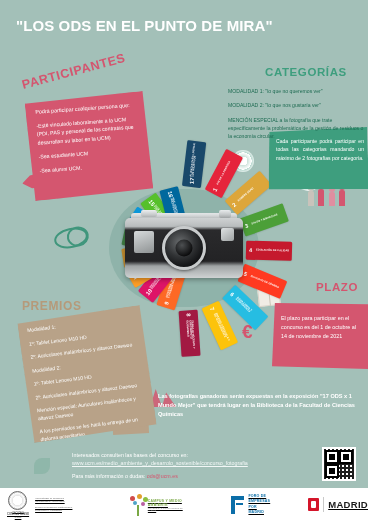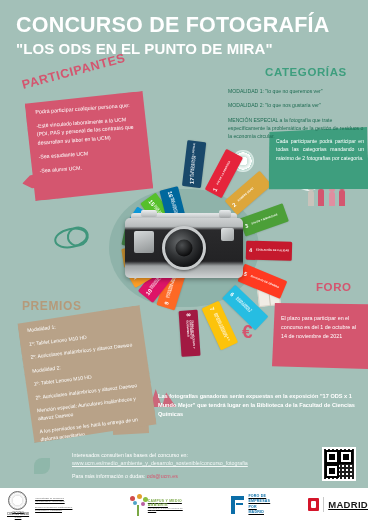--- a/index.html
+++ b/index.html
@@ -299,21 +299,20 @@
   }
   .mad-bar{width:1px;height:15px;background:#c9c9c9;margin:0 4px;}
   .mad-txt{font-size:9.5px;font-weight:700;color:#1a1a1a;letter-spacing:.3px;}
 </style>
 </head>
 <body>
 
 <div class="poster">
 
   <div class="title-block">
-    <div class="title-main">CONCURSO DE FOTOGRAFÍA</div>
     <div class="title-sub">"LOS ODS EN EL PUNTO DE MIRA"</div>
   </div>
 
   <div class="dec fish"></div>
   <div class="dec waves">
       <i></i>
       <i></i>
       <i></i>
     </div>
   <div class="dec infinity"></div>
@@ -415,21 +414,21 @@
         <div class="cam-lens-out">
           <div class="cam-lens-in"></div>
         </div>
       </div>
     </div>
   </div>
 
   <div class="hd hd-part">PARTICIPANTES</div>
   <div class="hd hd-cat">CATEGORÍAS</div>
   <div class="hd hd-prem">PREMIOS</div>
-  <div class="hd hd-plazo">FORO</div>
+  <div class="hd hd-plazo">PLAZO</div>
 
   <div class="panel p-part">
     <p class="lead">Podrá participar cualquier persona que:</p>
     <p>-Esté vinculado laboralmente a la UCM (PDI, PAS y personal de las contratas que desarrollan su labor en la UCM)</p>
     <p>-Sea estudiante UCM</p>
     <p>-Sea alumni UCM.</p>
   </div>
 
   <div class="panel p-cat-top">
     <p>MODALIDAD 1: "lo que no queremos ver"</p>

